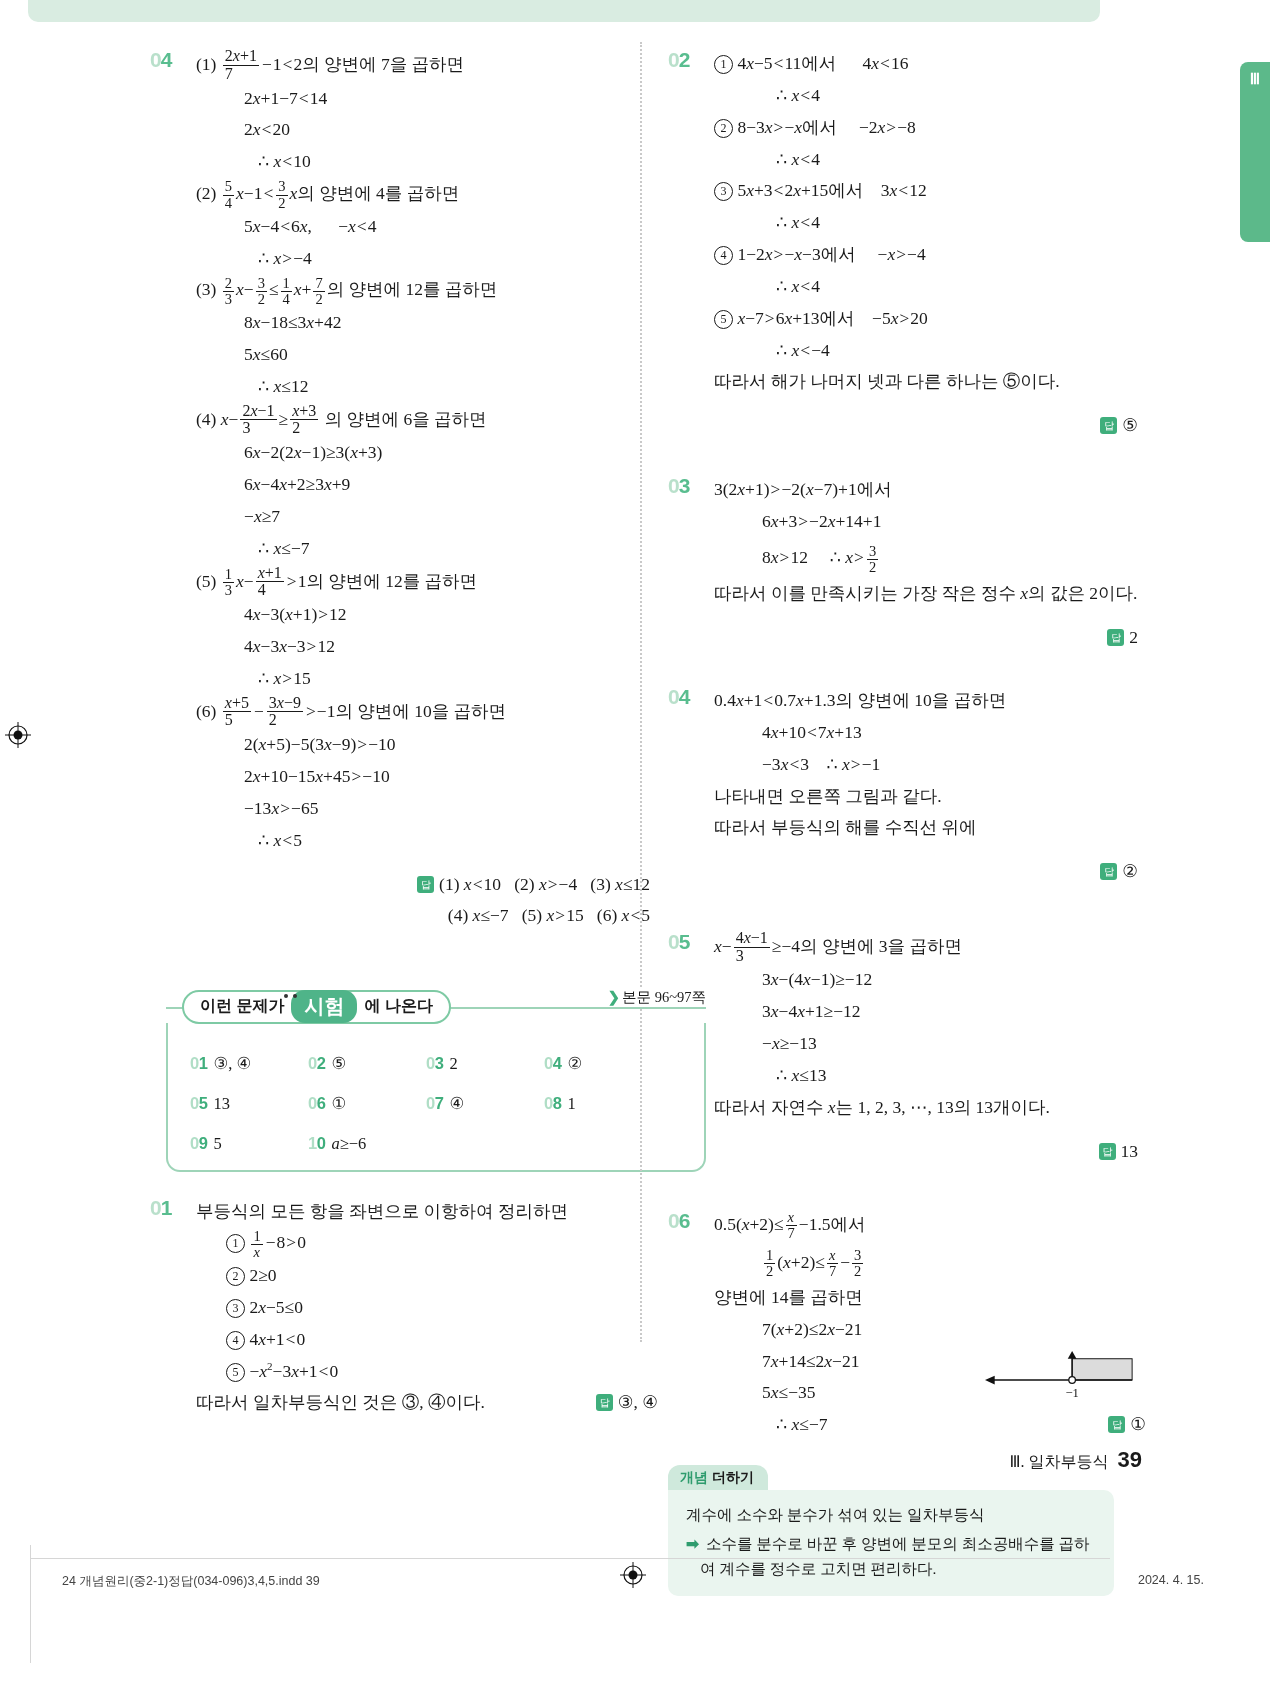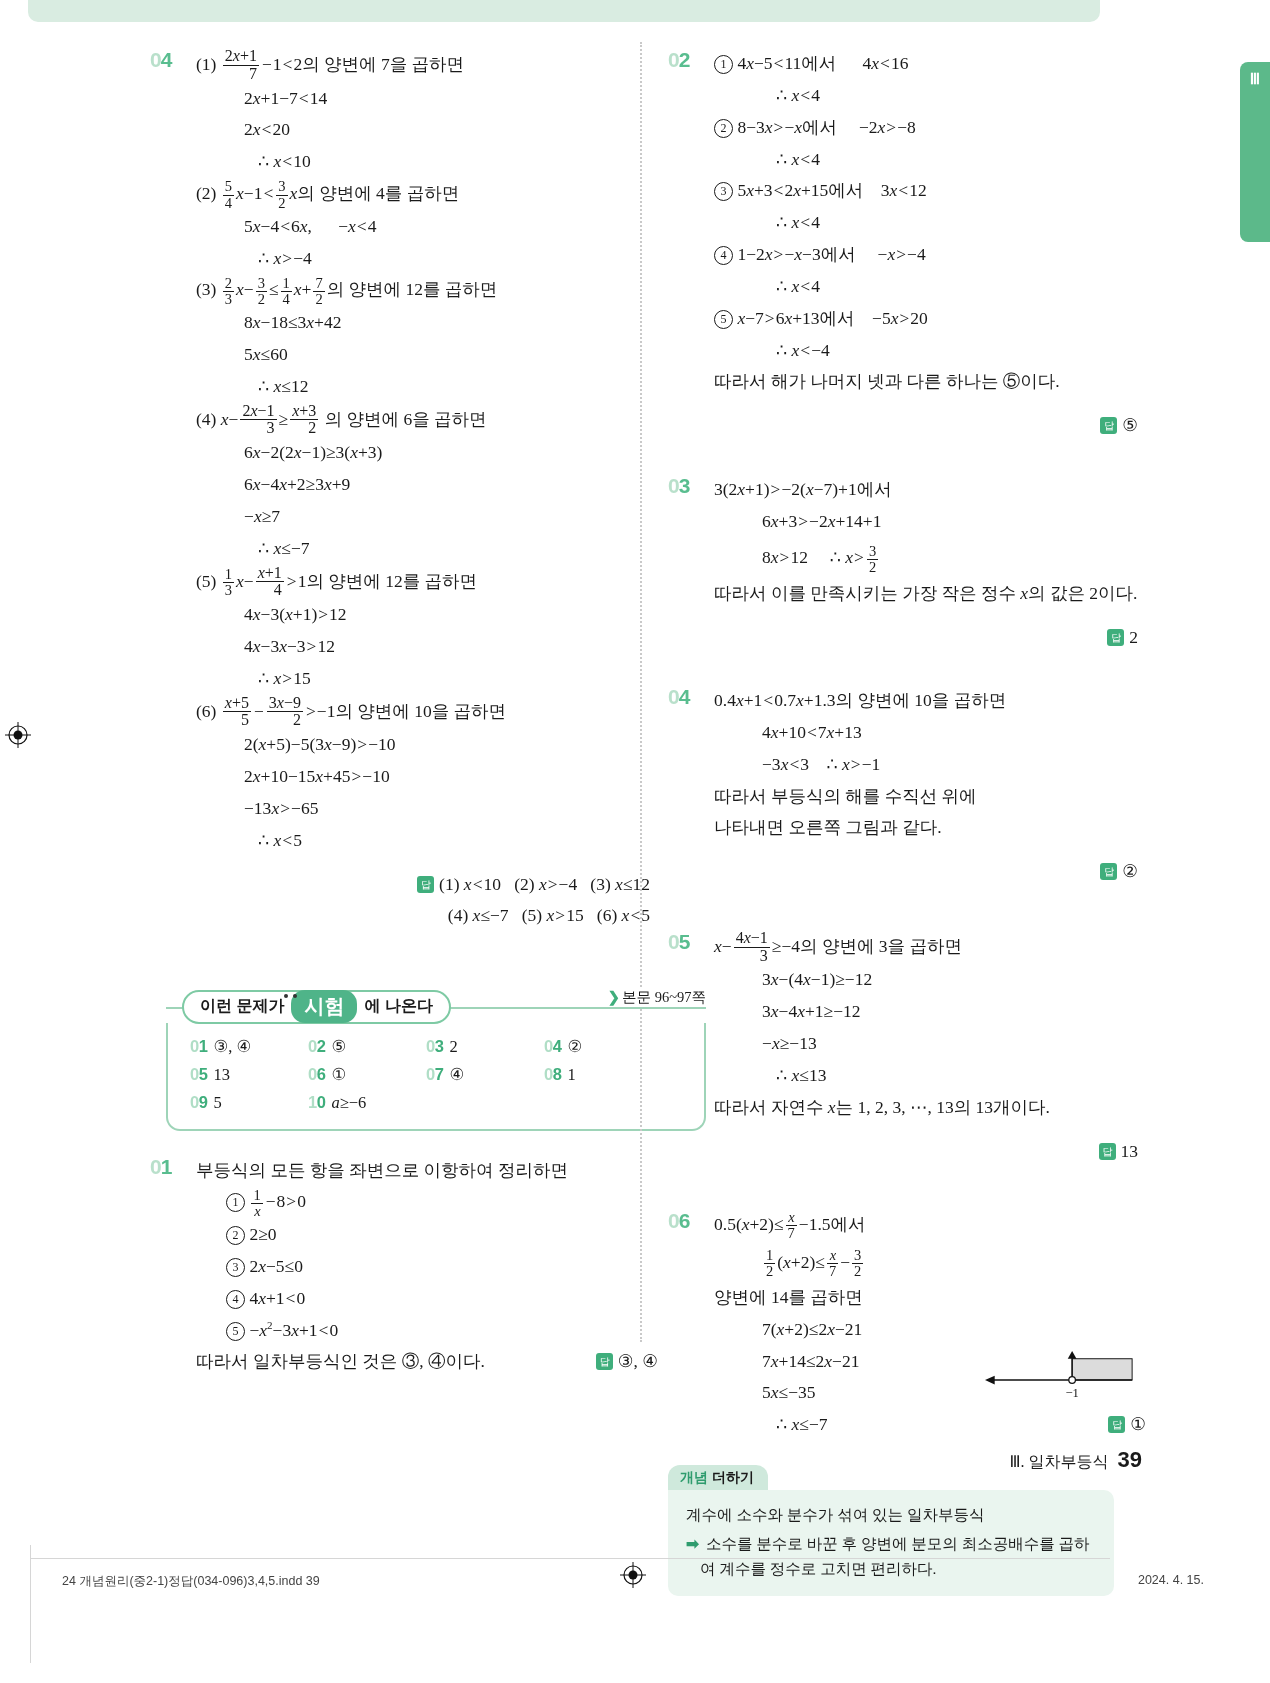--- a/index.html
+++ b/index.html
@@ -48,21 +48,21 @@
   .ln{font-size:17.5px;line-height:1.82;white-space:nowrap;}
   .ln.ind1{padding-left:48px;}
   .ln.ind2{padding-left:62px;}
   .ln.ind3{padding-left:30px;}
   .gap{height:10px;}
   .gap-lg{height:26px;}
 
   
   .it{font-style:italic;font-family:"Liberation Serif", serif;}
   .frac{
-    display:inline-block;vertical-align:-0.48em;text-align:right;
+    display:inline-block;vertical-align:-0.48em;text-align:left;
     margin:0 2px;line-height:1.05;
   }
   .frac .num{display:block;font-size:14.5px;padding:0 2px;}
   .frac .den{display:block;font-size:14.5px;border-top:1.3px solid #1a1a1a;padding:0 2px;}
   .frac.big .num,.frac.big .den{font-size:16px;}
   .kr{font-family:"Liberation Serif", serif;}
   .op{padding:0 1px;}
 
   
   .circ{
@@ -103,21 +103,21 @@
     position:absolute;left:0;top:17px;right:0;height:2px;background:#9ed4b8;z-index:1;
   }
   .exam-ref{
     position:absolute;right:0;top:-2px;font-size:14.5px;z-index:3;background:#fff;padding-left:6px;
   }
   .exam-ref .arrow{color:#3fae7c;font-weight:bold;margin-right:2px;}
   .exam-box{
     border:2px solid #9ed4b8;border-top:none;border-radius:0 0 14px 14px;
     padding:14px 0 16px 22px;margin-top:-1px;
   }
-  .exam-grid{display:grid;grid-template-columns:118px 118px 118px 100px;row-gap:8px;}
+  .exam-grid{display:grid;grid-template-columns:118px 118px 118px 100px;row-gap:20px;margin-top:17px;}
   .exam-cell{font-size:16.5px;white-space:nowrap;}
   .exam-cell .n{
     font-family:"Liberation Sans", sans-serif;font-weight:bold;font-size:16.5px;
     color:#3fae7c;margin-right:6px;letter-spacing:-0.5px;
   }
   .exam-cell .n .dim{color:#b0dec6;}
 
   
   .concept-wrap{margin-top:24px;position:relative;width:446px;}
   .concept-tag{
@@ -294,22 +294,22 @@
   </div>
 
   <div class="gap-lg"></div>
 
   <div class="prob">
     <div class="pnum"><span class="dim">0</span><span>4</span></div>
     <div class="pbody">
       <div class="ln">0.4<span class="it">x</span>+1<span class="op">&lt;</span>0.7<span class="it">x</span>+1.3<span class="kr">의 양변에 10을 곱하면</span></div>
       <div class="ln ind1">4<span class="it">x</span>+10<span class="op">&lt;</span>7<span class="it">x</span>+13</div>
       <div class="ln ind1">−3<span class="it">x</span><span class="op">&lt;</span>3&nbsp;&nbsp;&nbsp;&nbsp;∴&nbsp;<span class="it">x</span><span class="op">&gt;</span>−1</div>
+      <div class="ln">나타내면 오른쪽 그림과 같다.</div>
       <div class="ln">따라서 부등식의 해를 수직선 위에</div>
-      <div class="ln">나타내면 오른쪽 그림과 같다.</div>
       <div class="ans-row"><span class="dapbox">답</span><span>②</span></div>
     </div>
 
     <svg class="numline" viewBox="0 0 160 62">
       <rect x="92" y="8" width="62" height="22" fill="#dcdcdc" stroke="#111" stroke-width="1"></rect>
       <line x1="8" y1="30" x2="154" y2="30" stroke="#111" stroke-width="1.4"></line>
       <polygon points="2,30 12,25.5 12,34.5" fill="#111"></polygon>
       <line x1="92" y1="4" x2="92" y2="30" stroke="#111" stroke-width="1.4"></line>
       <polygon points="92,0 87.5,8 96.5,8" fill="#111"></polygon>
       <circle cx="92" cy="30" r="3.4" fill="#fff" stroke="#111" stroke-width="1.3"></circle>

